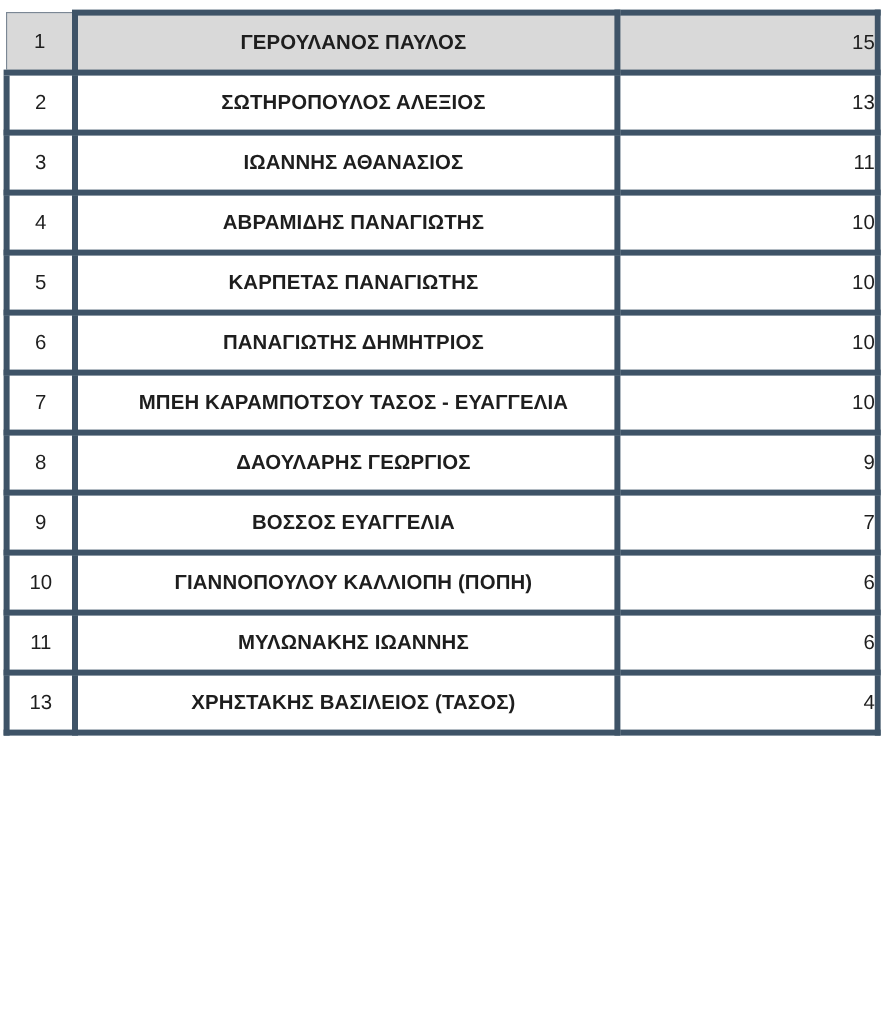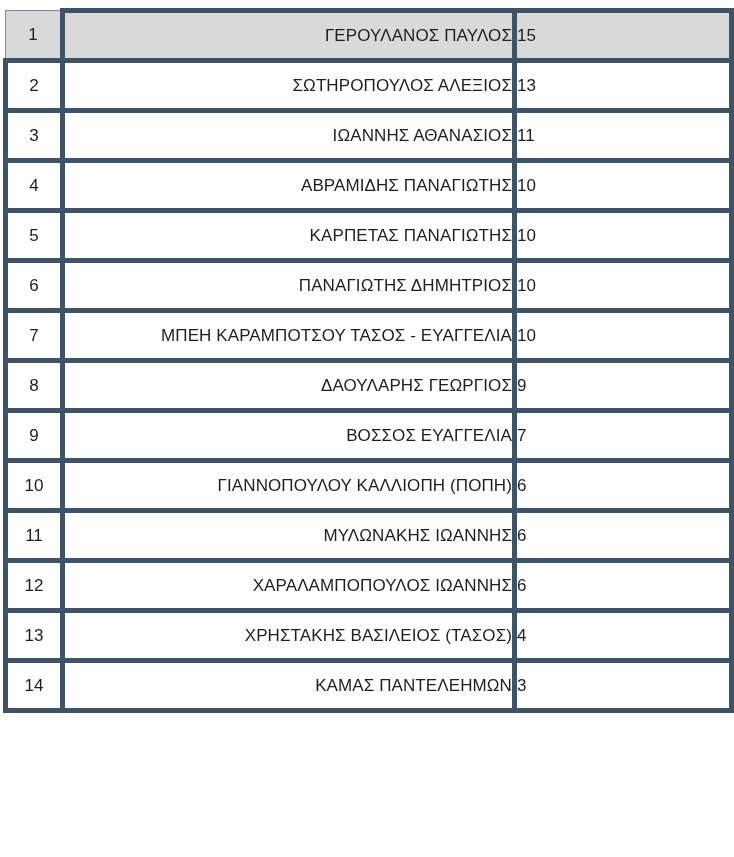--- a/index.html
+++ b/index.html
@@ -34,26 +34,27 @@
       vertical-align: middle;
       box-sizing: border-box;
     }
     col.c-rank { width: 57px; }
     col.c-name { width: 452px; }
     col.c-votes { width: 217px; }
     td.rank {
       text-align: center;
     }
     td.name {
-      text-align: right;
+      text-align: center;
       padding-left: 12px;
       letter-spacing: 0.1px;
+      font-weight: bold;
     }
     td.votes {
-      text-align: left;
+      text-align: right;
     }
     tr.highlight td {
       background: #d9d9d9;
     }
     tr.highlight td.rank {
       border-left: 1px solid #7b8794;
       border-top: 1px solid #7b8794;
     }
     tr:first-child td.name,
     tr:first-child td.votes {
@@ -120,29 +121,19 @@
         <td class="rank">10</td>
         <td class="name">ΓΙΑΝΝΟΠΟΥΛΟΥ ΚΑΛΛΙΟΠΗ (ΠΟΠΗ)</td>
         <td class="votes">6</td>
       </tr>
       <tr>
         <td class="rank">11</td>
         <td class="name">ΜΥΛΩΝΑΚΗΣ ΙΩΑΝΝΗΣ</td>
         <td class="votes">6</td>
       </tr>
       <tr>
-        <td class="rank">12</td>
-        <td class="name">ΧΑΡΑΛΑΜΠΟΠΟΥΛΟΣ ΙΩΑΝΝΗΣ</td>
-        <td class="votes">6</td>
-      </tr>
-      <tr>
         <td class="rank">13</td>
         <td class="name">ΧΡΗΣΤΑΚΗΣ ΒΑΣΙΛΕΙΟΣ (ΤΑΣΟΣ)</td>
         <td class="votes">4</td>
-      </tr>
-      <tr>
-        <td class="rank">14</td>
-        <td class="name">ΚΑΜΑΣ ΠΑΝΤΕΛΕΗΜΩΝ</td>
-        <td class="votes">3</td>
       </tr>
     </tbody>
   </table>
 </div>
 
 </body></html>

